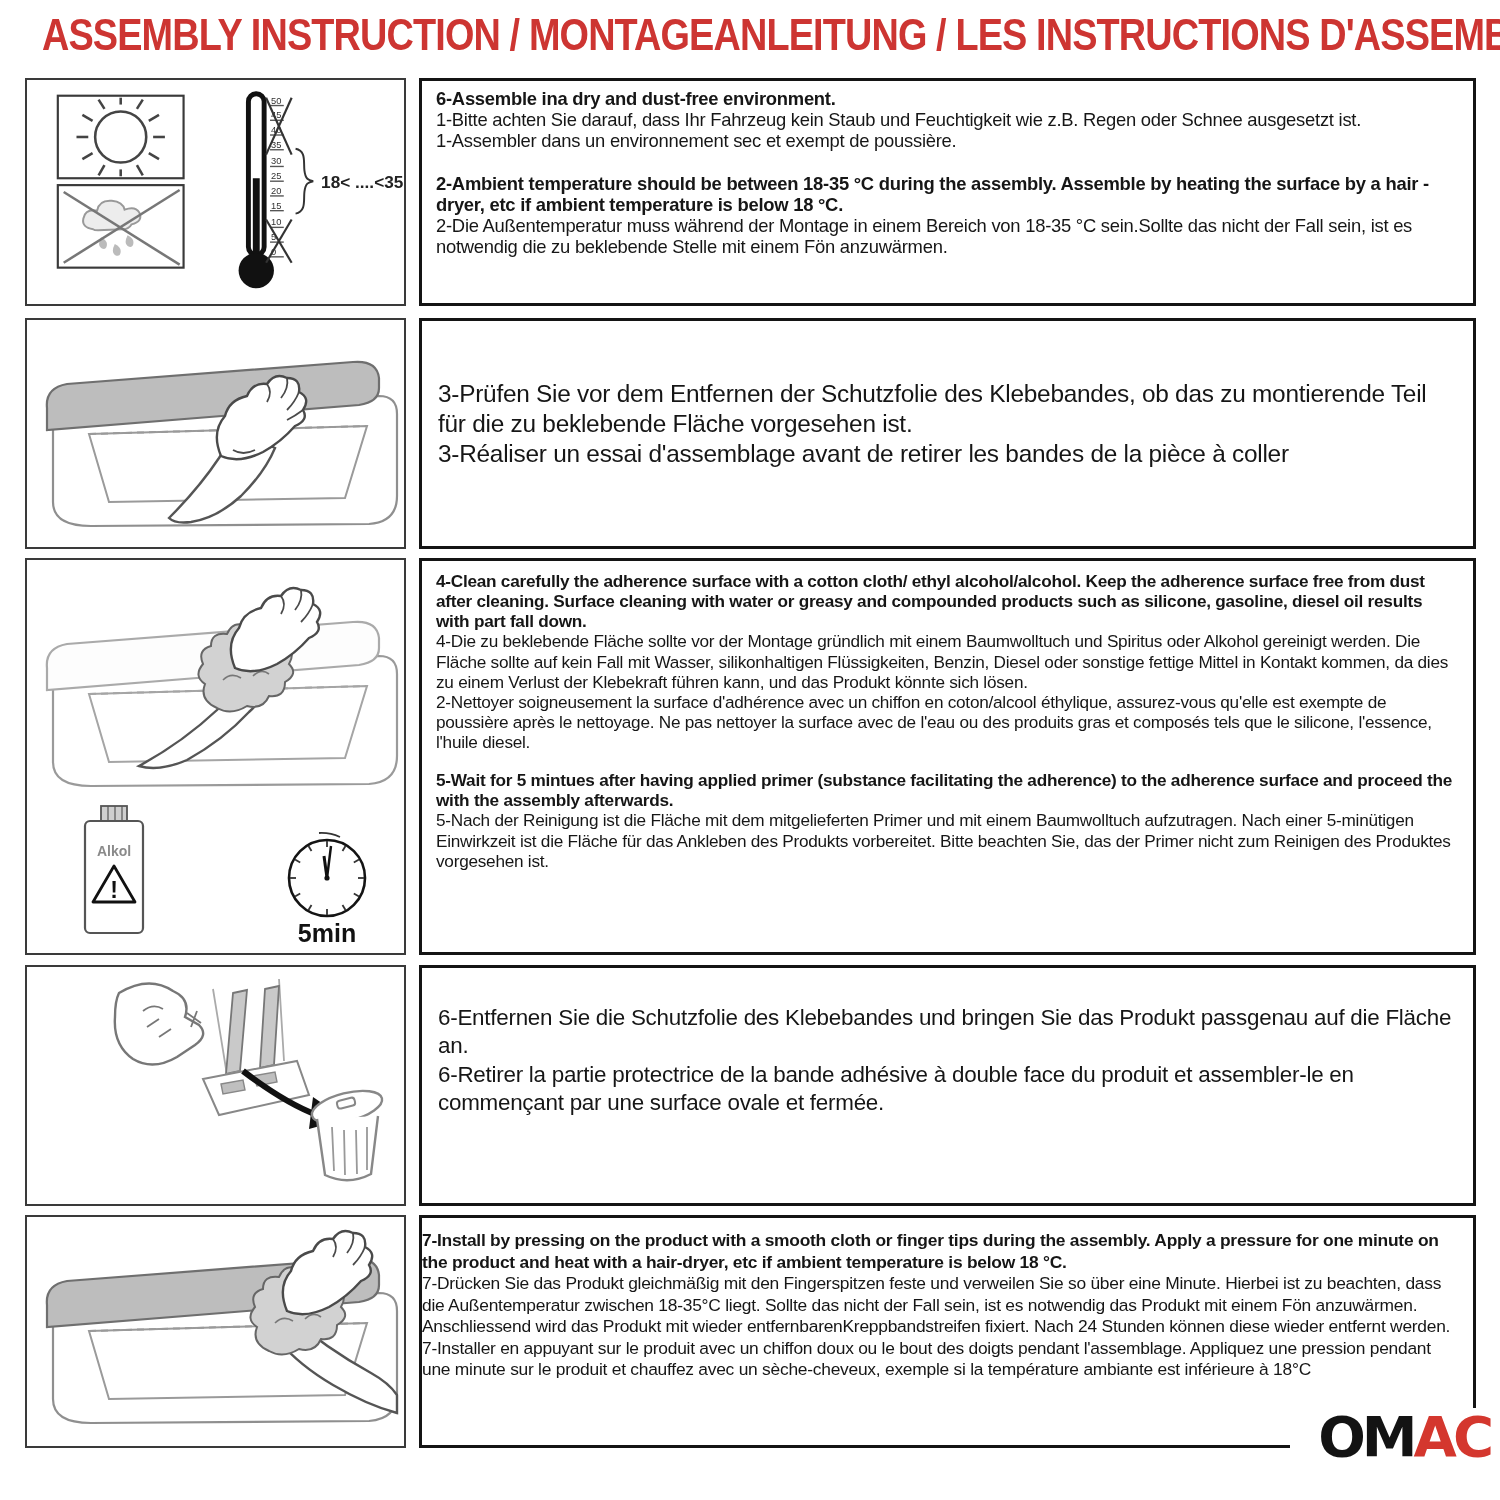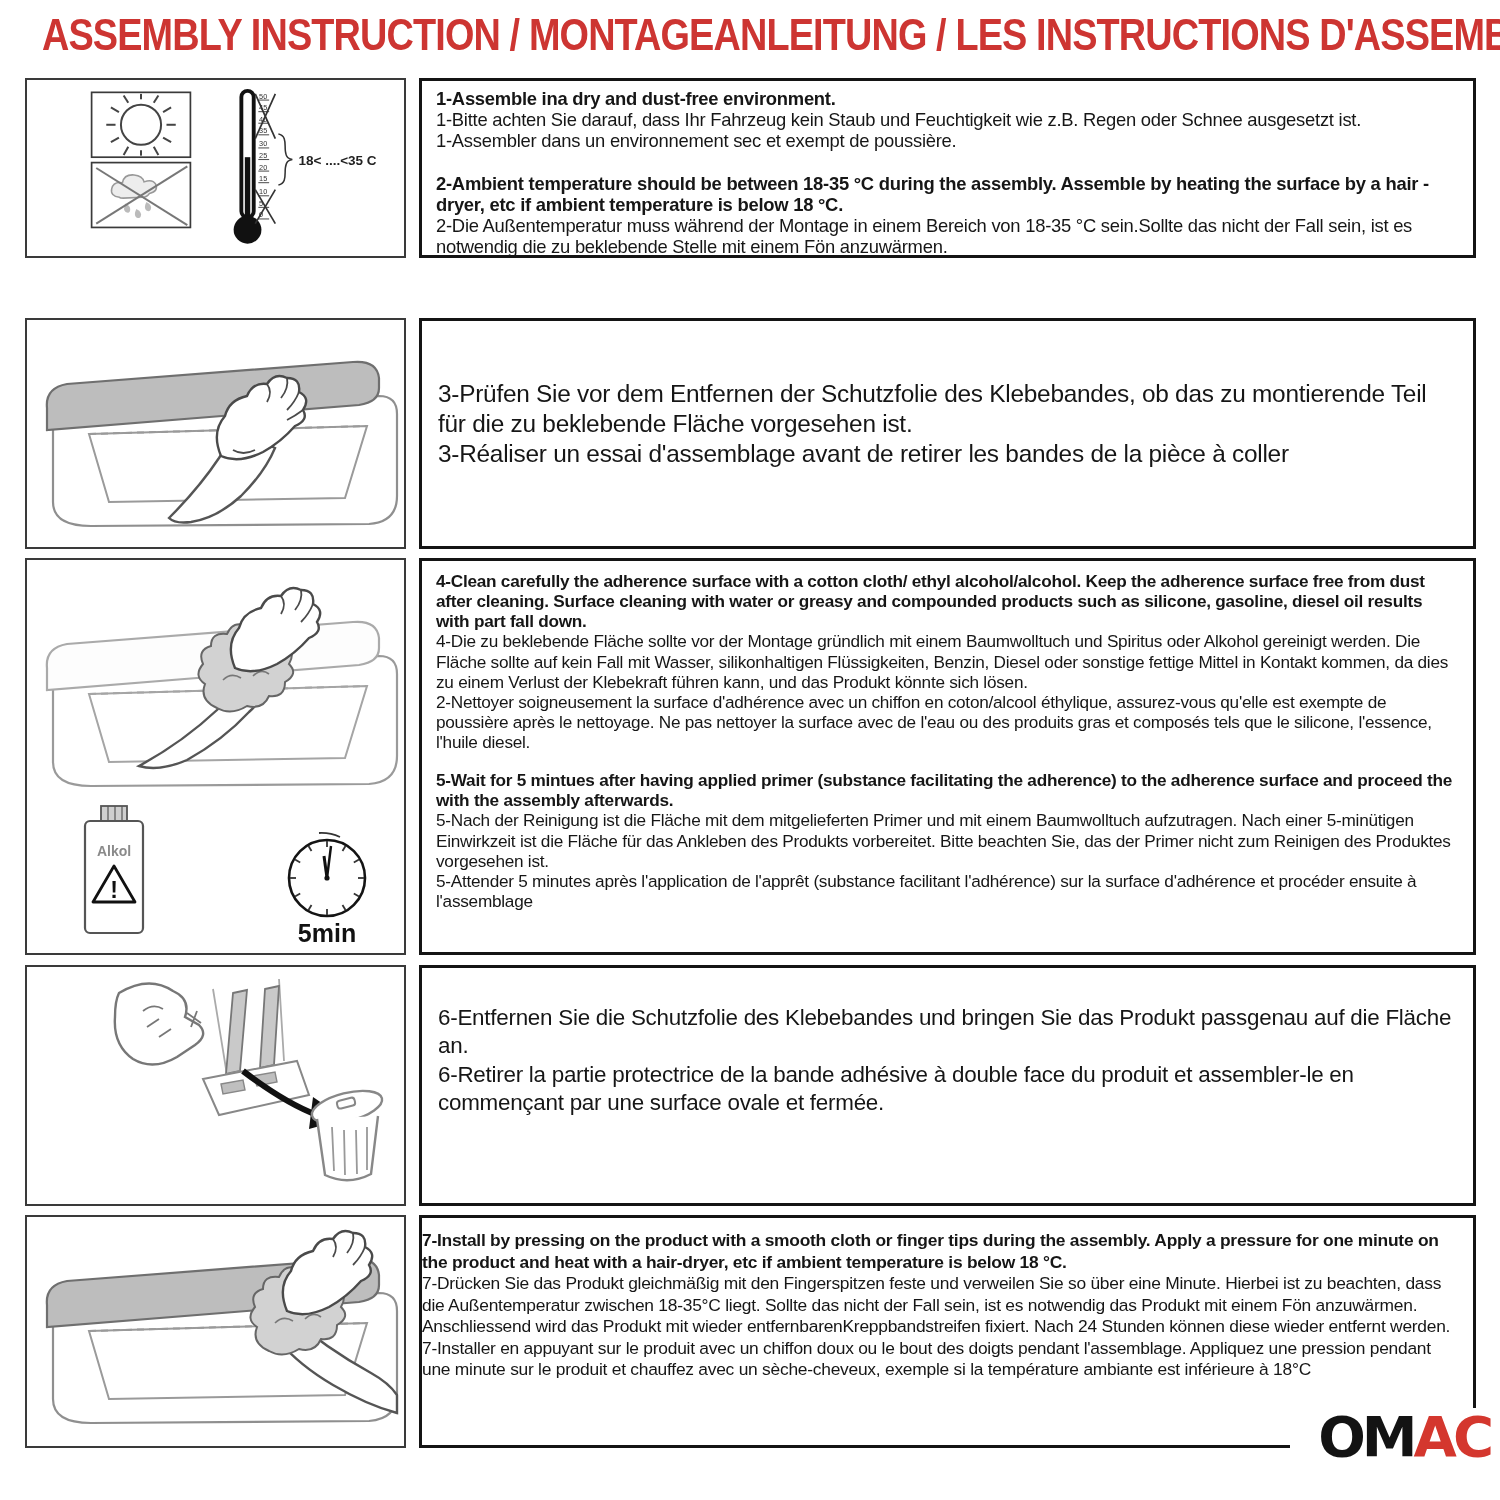--- a/index.html
+++ b/index.html
@@ -4,21 +4,21 @@
 <style>
   html,body{margin:0;padding:0;background:#fff;}
   .page{position:relative;width:1500px;height:1500px;background:#fff;overflow:hidden;
         font-family:"Liberation Sans", sans-serif;color:#161616;}
   .title{position:absolute;left:42px;top:10px;font-size:44px;font-weight:bold;
          letter-spacing:-1px;white-space:nowrap;transform:scaleX(0.86);transform-origin:left center;}
   .row{position:absolute;left:25px;display:flex;gap:13px;}
   .illus{width:381px;flex:none;border:2px solid #3a3a3a;background:#fff;box-sizing:border-box;}
   .illus svg{width:100%;height:100%;display:block;}
   .tbox{width:1057px;flex:none;border:3px solid #141414;background:#fff;box-sizing:border-box;overflow:hidden;}
-  .r1{top:78px;height:232px;}  .r1 .illus,.r1 .tbox{height:180px;}
+  .r1{top:78px;height:232px;}  .r1 .illus,.r1 .tbox{height:228px;}
   .r2{top:318px;height:231px;} .r2 .illus,.r2 .tbox{height:231px;}
   .r3{top:558px;height:397px;} .r3 .illus,.r3 .tbox{height:397px;}
   .r4{top:965px;height:241px;} .r4 .illus,.r4 .tbox{height:241px;}
   .r5{top:1215px;height:233px;}.r5 .illus,.r5 .tbox{height:233px;}
   .p1{padding:8px 16px 0 14px;}
   .p2{padding:58px 18px 0 16px;}
   .p3{padding:10px 16px 0 14px;}
   .p4{padding:36px 18px 0 16px;}
   .p5{padding:12px 16px 0 0;}
   p{margin:0;letter-spacing:-0.25px;}
@@ -108,21 +108,21 @@
             <line x1="240" y1="142" x2="266" y2="186"></line>
               <line x1="266" y1="142" x2="240" y2="186"></line>
           </g>
           <path d="M270,70 C281,72 278,84 279,92 C280,101 283,102 288,103 C283,104 280,105 279,114 C278,122 281,134 270,136" fill="none" stroke="#333" stroke-width="2"></path>
           <text x="296" y="110" font-size="17.5" font-weight="bold" fill="#222">18&lt; ....&lt;35 C</text>
         </g>
       </svg>
     </div>
     <div class="tbox p1 t1">
       <div class="sec">
-        <p class="hd">1-Assemble ina dry and dust-free environment.</p>
+        <p class="hd">6-Assemble ina dry and dust-free environment.</p>
         <p>1-Bitte achten Sie darauf, dass Ihr Fahrzeug kein Staub und Feuchtigkeit wie z.B. Regen oder Schnee ausgesetzt ist.</p>
         <p>1-Assembler dans un environnement sec et exempt de poussière.</p>
       </div>
       <div class="gap1"></div>
       <div class="sec">
         <p class="hd">2-Ambient temperature should be between 18-35 °C  during the assembly. Assemble by heating the surface by a hair -dryer, etc if ambient temperature is below 18 °C.</p>
         <p>2-Die Außentemperatur muss während der Montage in einem Bereich von 18-35 °C  sein.Sollte das nicht der Fall sein, ist es notwendig die zu beklebende Stelle mit einem Fön anzuwärmen.</p>
       </div>
     </div>
   </div>
@@ -199,21 +199,20 @@
     <div class="tbox p3 t3">
       <div class="sec">
         <p class="hd">4-Clean carefully the adherence surface with a cotton cloth/ ethyl alcohol/alcohol. Keep the adherence surface free from dust after cleaning. Surface cleaning with water or greasy and compounded products such as silicone, gasoline, diesel oil results with part fall down.</p>
         <p>4-Die zu beklebende Fläche sollte vor der Montage gründlich mit einem Baumwolltuch und Spiritus oder Alkohol gereinigt werden. Die Fläche sollte auf kein Fall mit Wasser, silikonhaltigen Flüssigkeiten, Benzin, Diesel oder sonstige fettige Mittel in Kontakt kommen, da dies zu einem Verlust der Klebekraft führen kann, und das Produkt könnte sich lösen.</p>
         <p>2-Nettoyer soigneusement la surface d'adhérence avec un chiffon en coton/alcool éthylique, assurez-vous qu'elle est exempte de poussière après le nettoyage. Ne pas nettoyer la surface avec de l'eau ou des produits gras et composés tels que le silicone, l'essence, l'huile diesel.</p>
       </div>
       <div class="gap3"></div>
       <div class="sec">
         <p class="hd">5-Wait for 5 mintues after having applied primer (substance facilitating the adherence) to the adherence surface and proceed the with the assembly afterwards.</p>
         <p>5-Nach der Reinigung ist die Fläche mit dem mitgelieferten Primer und mit einem Baumwolltuch aufzutragen. Nach einer 5-minütigen Einwirkzeit ist die Fläche für das Ankleben des Produkts vorbereitet. Bitte beachten Sie, das der Primer nicht zum Reinigen des Produktes vorgesehen ist.</p>
-        <p>5-Attender 5 minutes après l'application de l'apprêt (substance facilitant l'adhérence) sur la surface d'adhérence et procéder ensuite à l'assemblage</p>
       </div>
     </div>
   </div>
 
   <div class="row r4">
     <div class="illus">
       <svg viewBox="0 0 377 237">
         <path d="M186,22 L200,108 M252,12 L257,94" stroke="#aaa" stroke-width="1.8" fill="none"></path>
         <path d="M206,26 L220,23 L213,104 L199,107 Z" fill="#c9c9c9" stroke="#777" stroke-width="1.8"></path>
         <path d="M238,22 L252,19 L247,98 L233,101 Z" fill="#c9c9c9" stroke="#777" stroke-width="1.8"></path>

